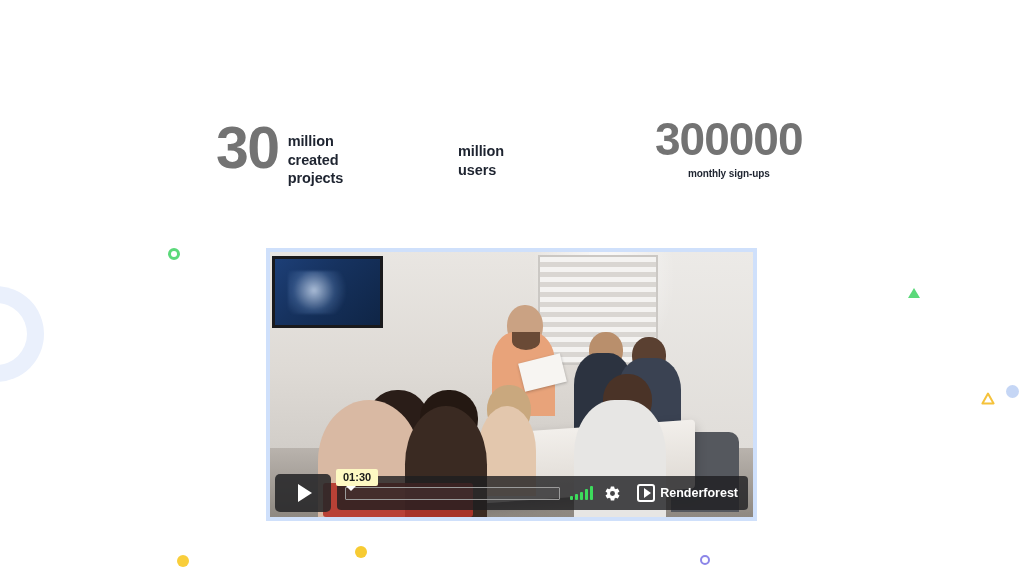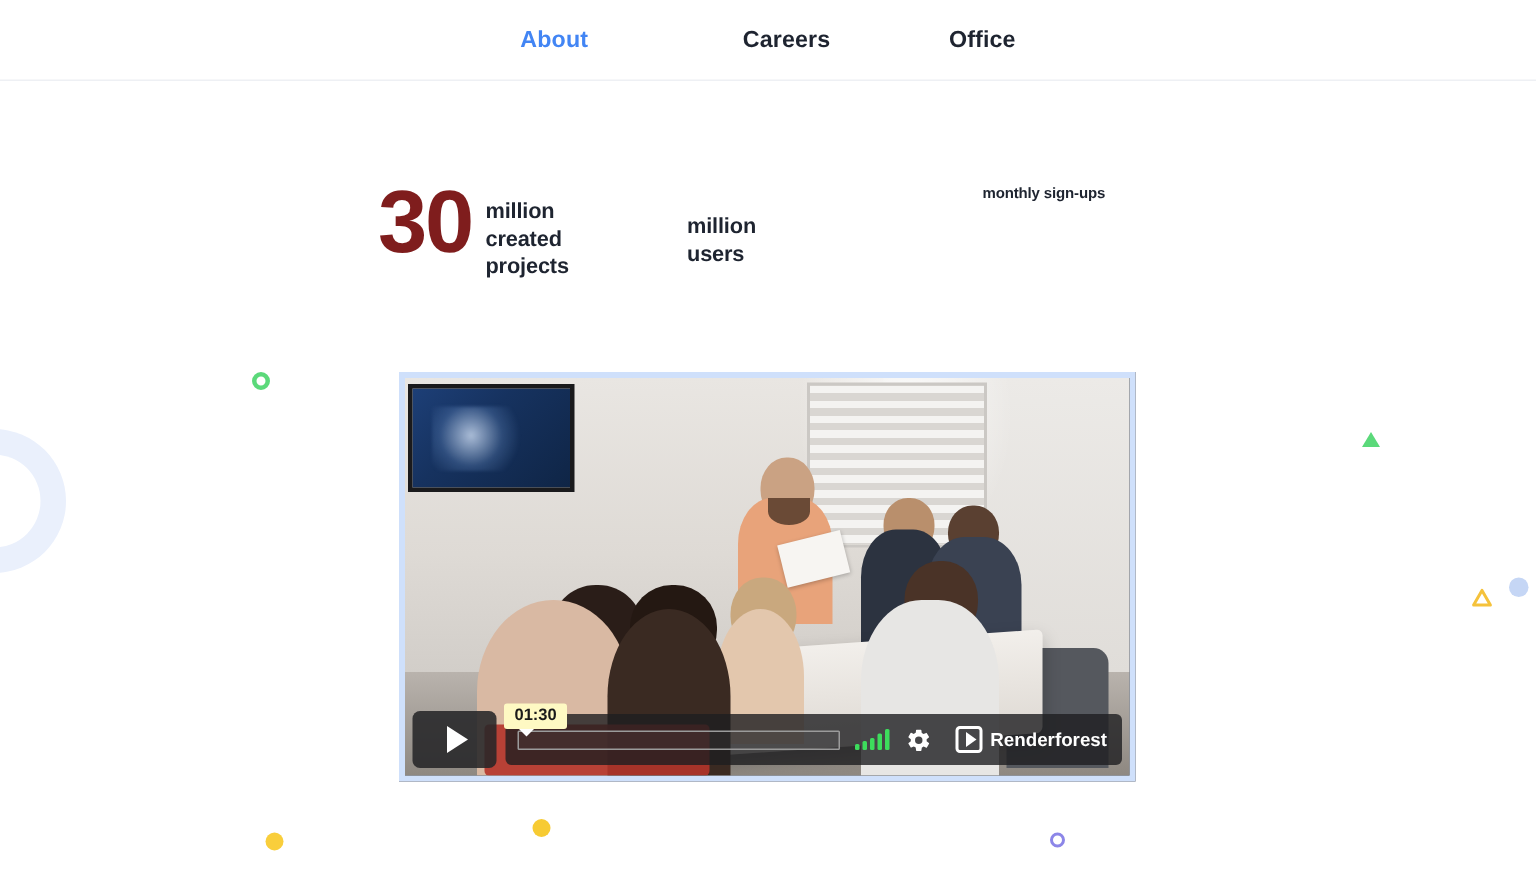--- a/index.html
+++ b/index.html
@@ -66,23 +66,22 @@
     transform: rotate(0deg);
   }
 
   
   .stats {
     position: absolute; left: 0; top: 118px; width: 1024px;
     z-index: 5;
   }
   .stat { position: absolute; display: flex; align-items: flex-start; }
   .stat-num {
-    color: #7f1d1d; font-weight: bold; line-height: .95;
+    color: #737373; font-weight: bold; line-height: .95;
     letter-spacing: -1.5px;
-    margin-left: 36px;
   }
   .stat-label {
     color: #1e2430; font-weight: bold; font-size: 14.5px;
     line-height: 1.28; letter-spacing: -.1px;
   }
 
   .stat-1 { left: 216px; top: 2px; }
   .stat-1 .stat-num { font-size: 59px; }
   .stat-1 .stat-label { margin-left: 9px; margin-top: 12px; }
 
@@ -237,29 +236,20 @@
   .red-accent{
     position:absolute; left:53px; bottom:0; width:150px; height:34px;
     background:#b4342a; opacity:.9; border-radius:3px; z-index:11;
   }
 </style>
 </head>
 <body>
 
 <div class="page">
 
-  <nav class="navbar">
-    <div class="nav-inner">
-      <div class="nav-item active">About</div>
-      <div class="nav-gap-1"></div>
-      <div class="nav-item">Careers</div>
-      <div class="nav-gap-2"></div>
-      <div class="nav-item">Office</div>
-    </div>
-  </nav>
 
   <div class="decor swoosh"></div>
   <div class="decor ring-green"></div>
   <div class="decor tri-green"></div>
   <div class="decor tri-yellow-outline">
     <svg width="14" height="14" viewBox="0 0 14 14">
       <path d="M7 1.6 L12.6 11.4 L1.4 11.4 Z" fill="none" stroke="#f5c23b" stroke-width="2" stroke-linejoin="round"></path>
     </svg>
   </div>
   <div class="decor dot-blue-light"></div>
@@ -279,20 +269,21 @@
     </div>
 
     <div class="stat stat-2">
       <div class="stat-label">
         <div>million</div>
         <div>users</div>
       </div>
     </div>
 
     <div class="stat stat-3">
+      <div class="stat-num">300000</div>
       <div class="stat-label">monthly sign-ups</div>
     </div>
 
   </section>
 
   <div class="video-wrap">
 
     <div class="video-scene">
       <div class="wall"></div>
       <div class="wall-right"></div>

